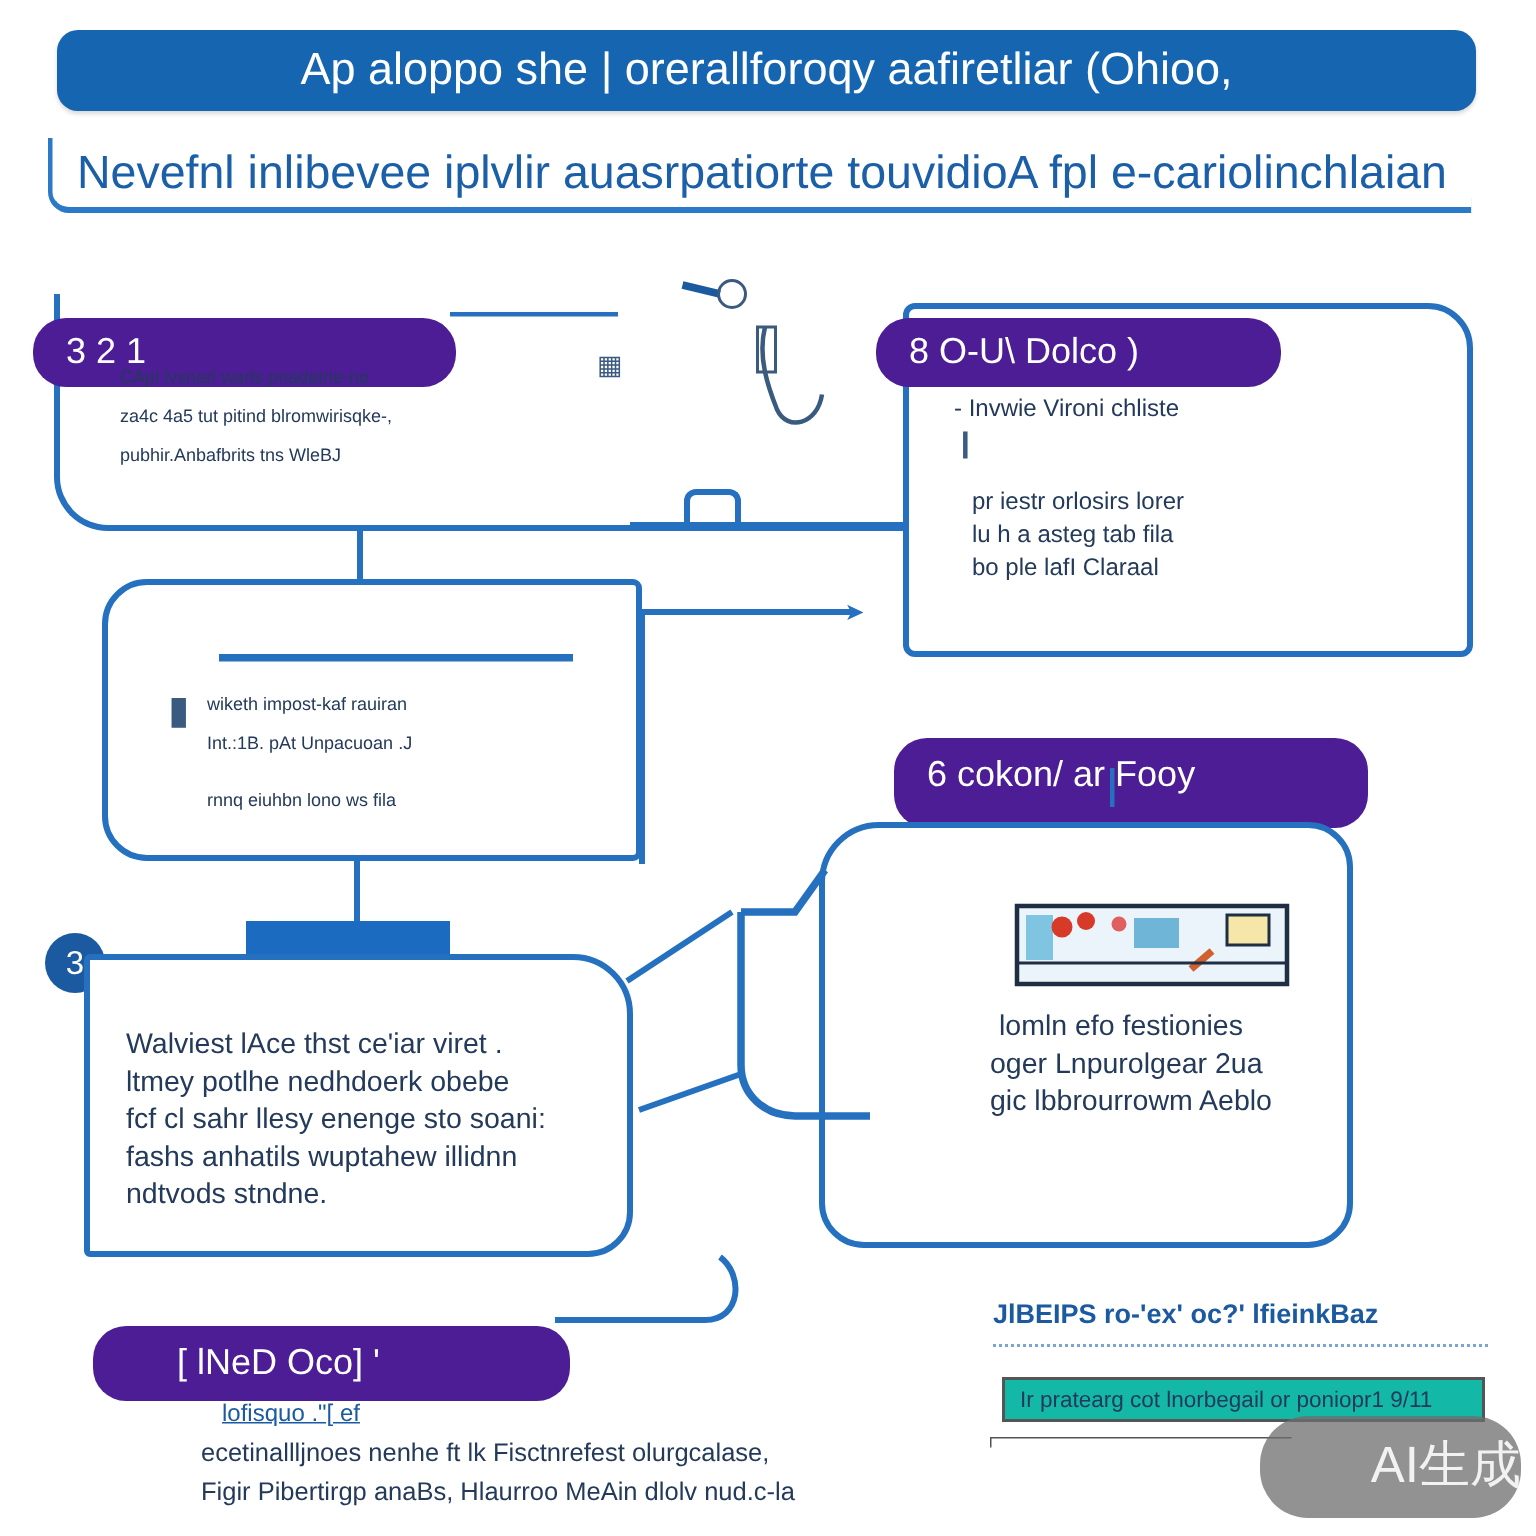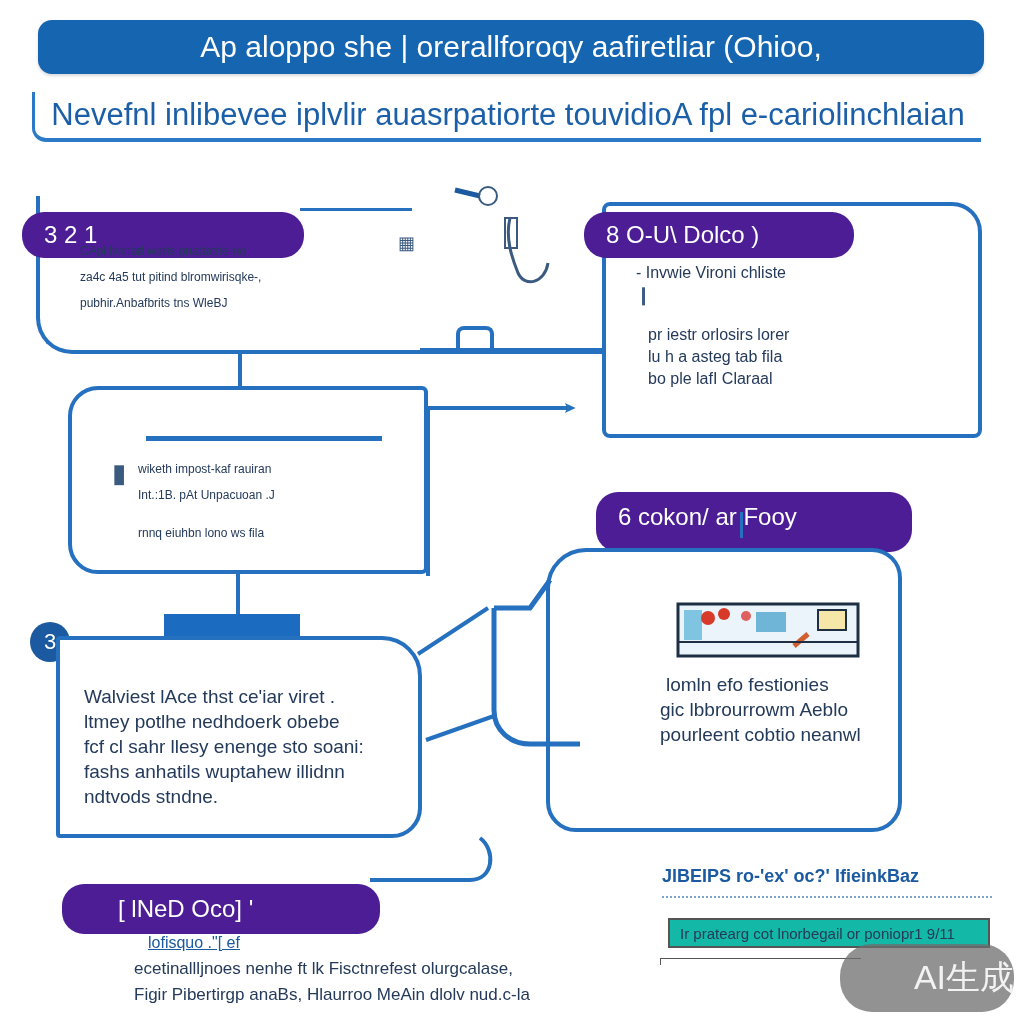--- a/index.html
+++ b/index.html
@@ -102,22 +102,22 @@
   <circle cx="32" cy="18" r="7" fill="#d83a2a"></circle>
   <circle cx="48" cy="14" r="6" fill="#d83a2a"></circle>
   <circle cx="70" cy="16" r="5" fill="#e06060"></circle>
   <rect x="80" y="12" width="30" height="20" fill="#6fb5d8"></rect>
   <rect x="142" y="10" width="28" height="20" fill="#f6e7a8" stroke="#1e2f44" stroke-width="2"></rect>
   <path d="M118 46 L132 34" stroke="#d06030" stroke-width="5"></path>
   <line x1="2" y1="42" x2="182" y2="42" stroke="#1e2f44" stroke-width="2"></line>
 </svg>
 <div class="abs txt" style="left:660px; top:658px; width:240px; font-size:19px; line-height:25px;margin-top:14px;">
   <div style="padding-left:6px;">lomln efo festionies</div>
+  <div>oger Lnpurolgear 2ua</div>
   <div>gic lbbrourrowm Aeblo</div>
-  <div>pourleent cobtio neanwl</div>
 </div>
 
 <div class="abs line" style="left:236px; top:574px; width:4px; height:42px;"></div>
 <div class="abs line" style="left:164px; top:614px; width:136px; height:46px; background:#1b6bc0;"></div>
 
 <div class="abs circle-num" style="left:30px; top:622px;">3</div>
 <div class="abs box" style="left:56px; top:636px; width:366px; height:202px; border-radius:4px 40px 30px 4px;"></div>
 <div class="abs txt" style="left:84px; top:684px; width:340px; font-size:19px; line-height:25px;">
   <div>Walviest lAce thst ce'iar viret .</div>
   <div>ltmey potlhe nedhdoerk obebe</div>

